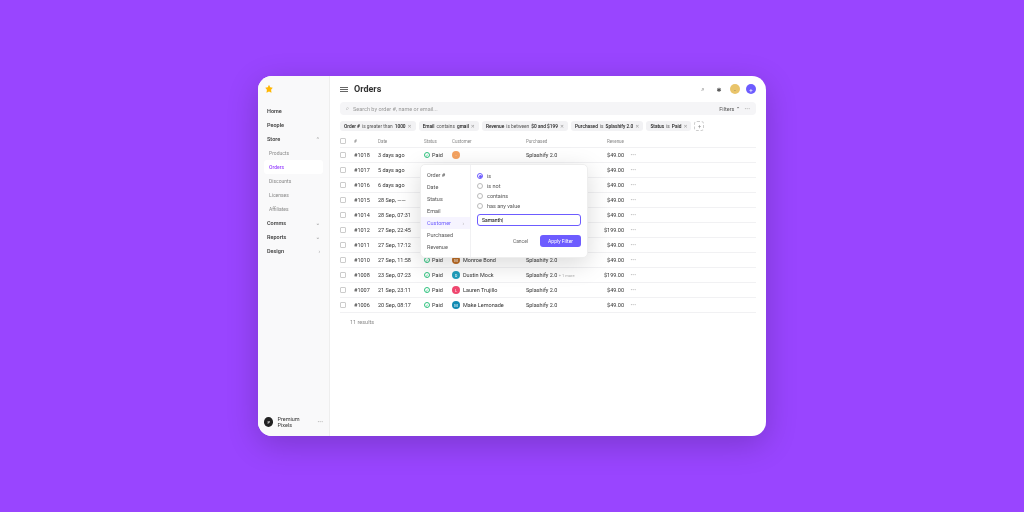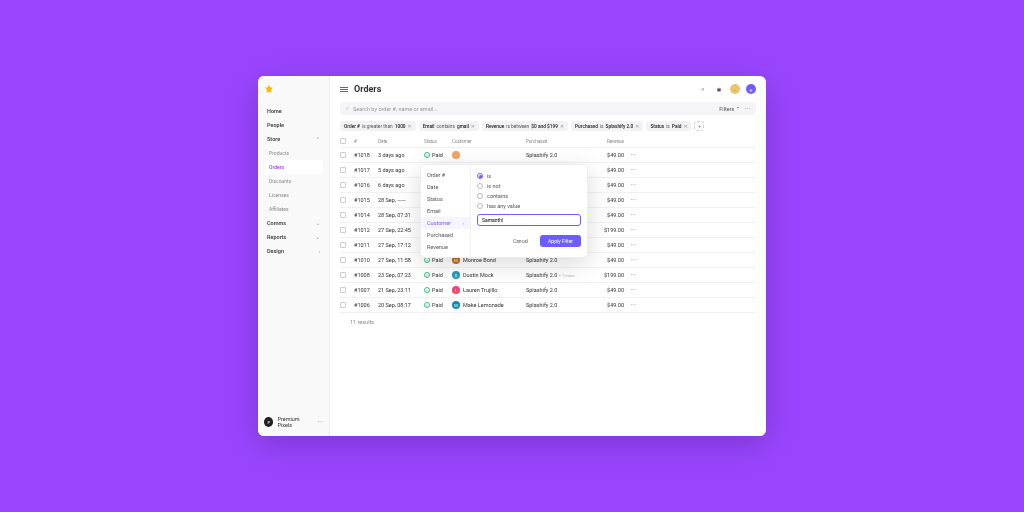--- a/index.html
+++ b/index.html
@@ -1,17 +1,17 @@
 <!DOCTYPE html>
 <html><head>
 <meta charset="utf-8">
 <style>
 *{box-sizing:border-box;margin:0;padding:0;font-family:-apple-system,BlinkMacSystemFont,"Segoe UI",Roboto,sans-serif}
 body{background:#9945ff;width:1024px;height:512px;display:flex;align-items:center;justify-content:center;overflow:hidden}
-.app{background:#fff;width:508px;height:360px;border-radius:6px;display:flex;box-shadow:0 8px 32px rgba(0,0,0,.2);font-size:5.5px;color:#333;position:relative;overflow:hidden}
+.app{background:#fff;width:508px;height:360px;border-radius:14px;display:flex;box-shadow:0 8px 32px rgba(0,0,0,.2);font-size:5.5px;color:#333;position:relative;overflow:hidden}
 .sidebar{width:72px;background:#f9f9fa;border-right:1px solid #eee;padding:8px 6px;display:flex;flex-direction:column}
 .logo{width:10px;height:10px;margin-bottom:10px}
 .nav-item{padding:4px 3px;color:#444;cursor:pointer;display:flex;justify-content:space-between;align-items:center}
 .nav-item.bold{font-weight:600}
 .nav-item.sub{color:#888;padding-left:5px;font-size:5px}
 .nav-item.active{background:#fff;border-radius:3px;color:#9945ff;font-weight:500}
 .chev{font-size:5px;color:#aaa}
 .sb-footer{margin-top:auto;display:flex;align-items:center;gap:4px;padding-top:8px}
 .sb-avatar{width:10px;height:10px;background:#222;color:#fff;border-radius:50%;display:flex;align-items:center;justify-content:center;font-size:4px}
 .main{flex:1;display:flex;flex-direction:column;overflow:hidden}

